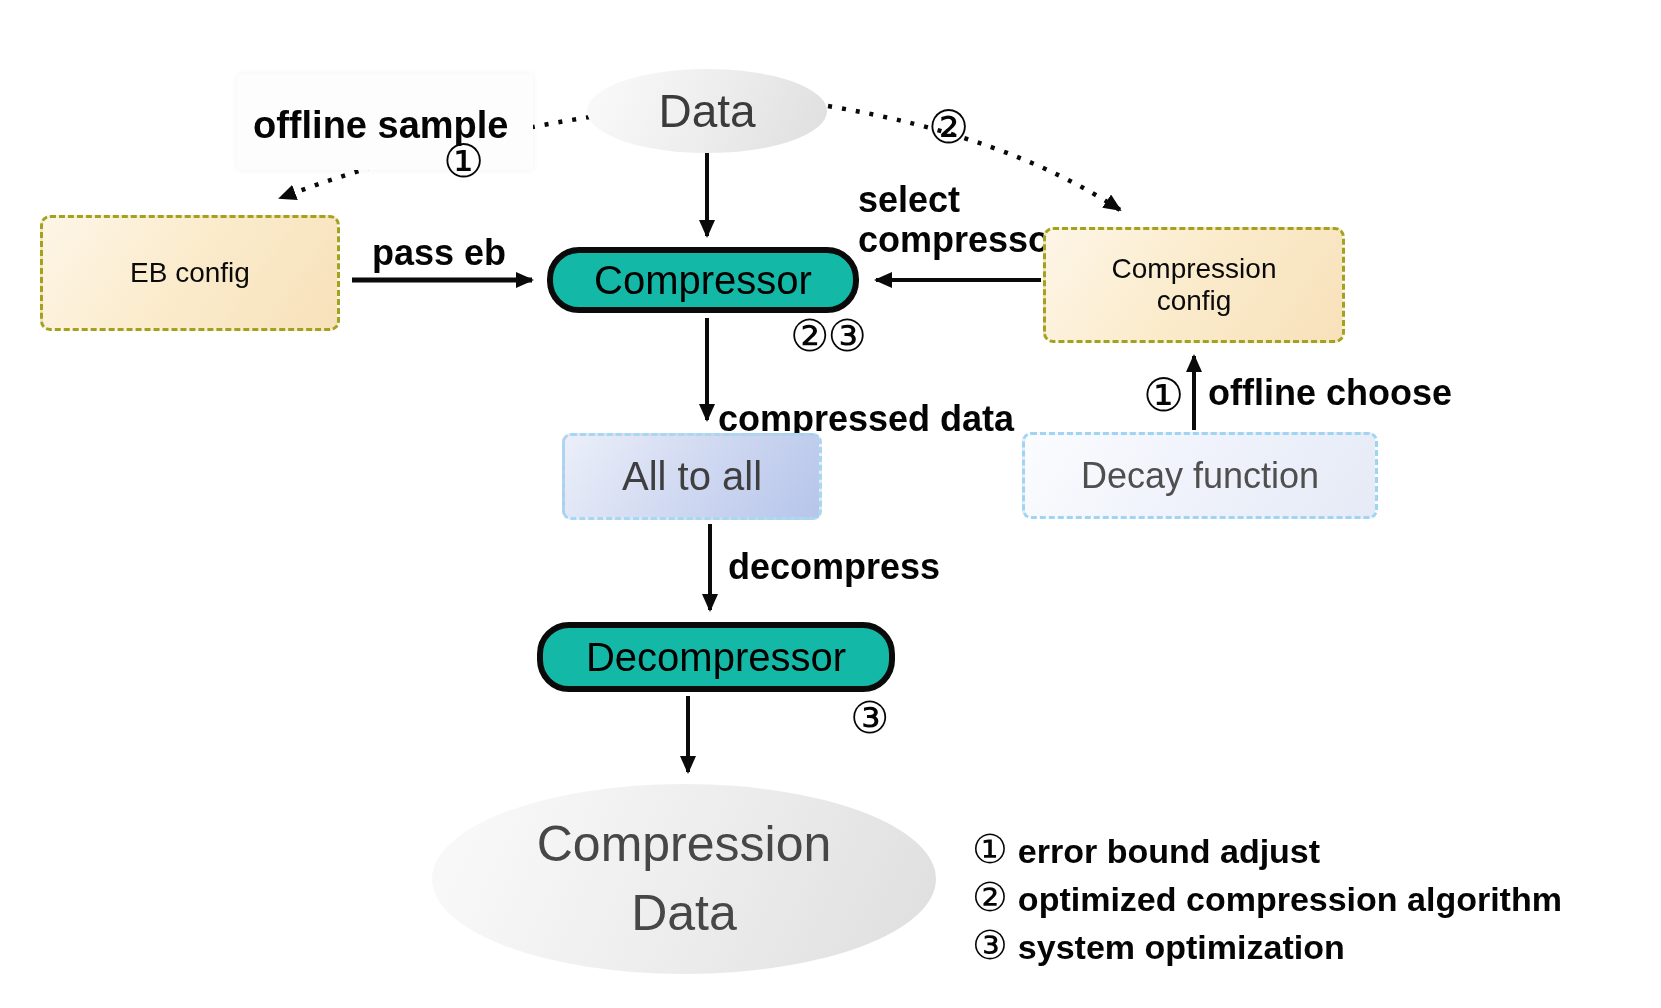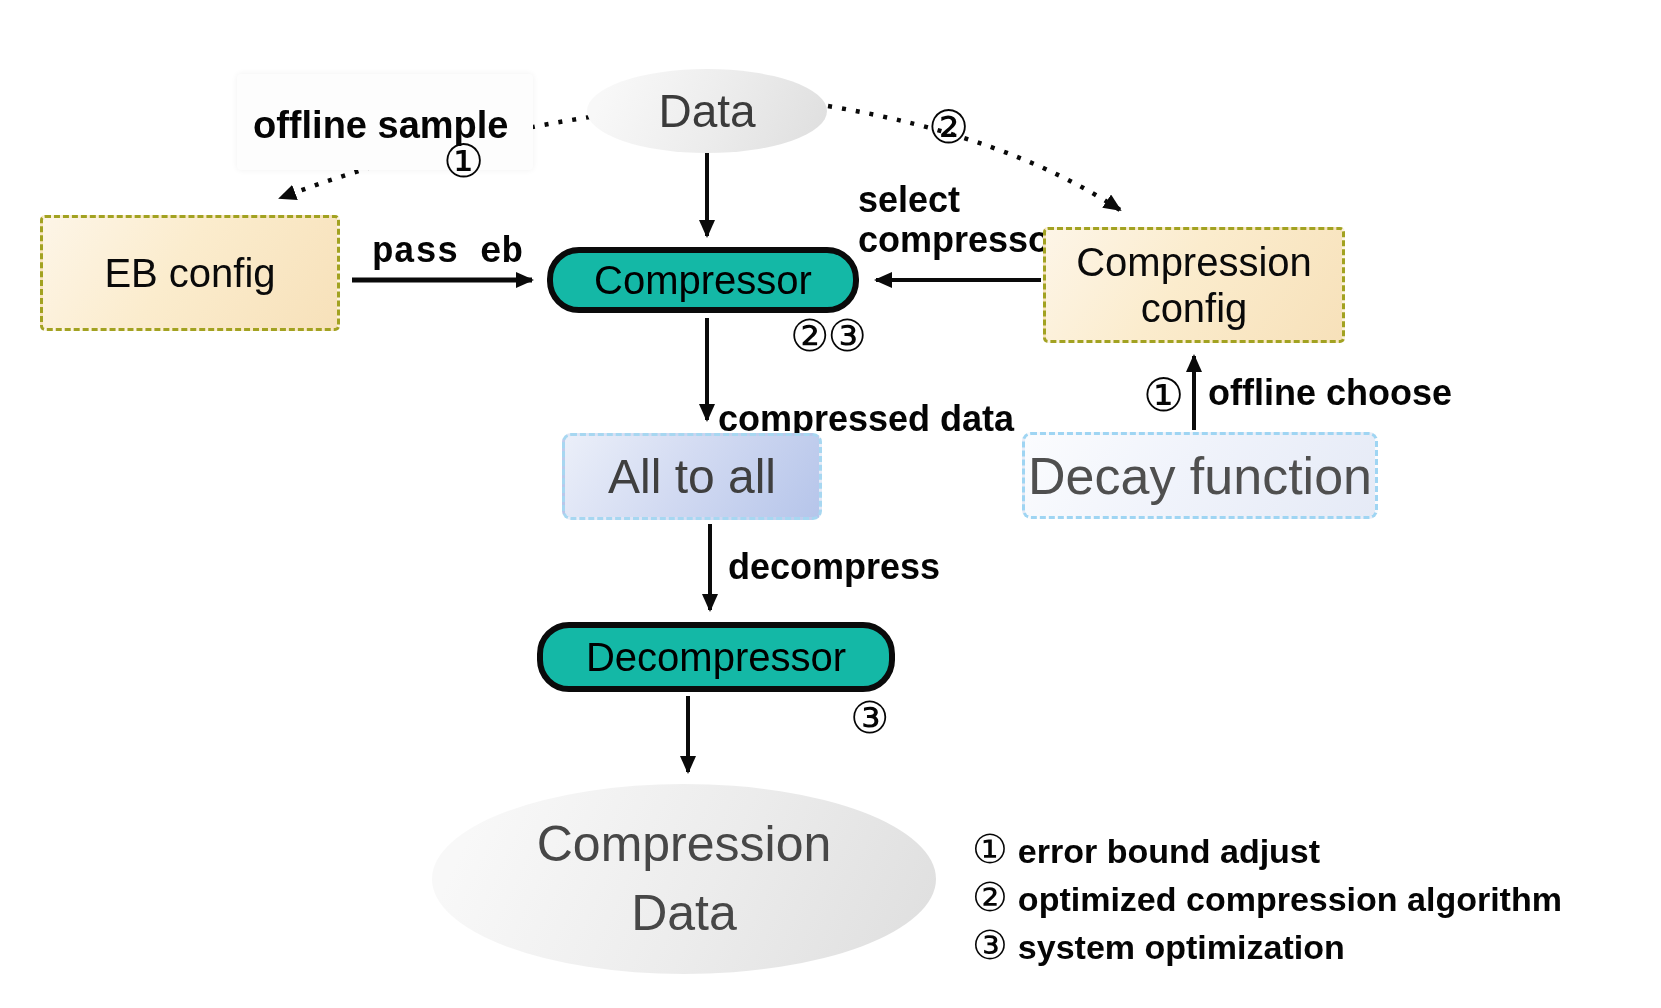--- a/index.html
+++ b/index.html
@@ -16,40 +16,40 @@
   #data-ellipse{left:587px;top:69px;width:240px;height:84px;font-size:46px;color:#3b3b3b;}
   #decompressed-ellipse{left:432px;top:784px;width:504px;height:190px;font-size:50px;color:#474747;line-height:1.38;}
 
   
   .process{background:#14b8a6;border:6px solid #0a0a0a;border-radius:32px;font-size:40px;color:#000;}
   #compressor{left:547px;top:247px;width:312px;height:66px;}
   #decompressor{left:537px;top:622px;width:358px;height:70px;}
 
   
   .config{background:linear-gradient(125deg,#fdf5e7 0%,#fbeccd 45%,#f7e1ba 100%);
-    border:3px dashed #a2a221;border-radius:5px;font-size:40px;color:#0a0a0a;line-height:1.15;}
+    border:3px dashed #a2a221;border-radius:10px;font-size:28px;color:#0a0a0a;line-height:1.15;}
   #eb-config{left:40px;top:215px;width:300px;height:116px;}
   #compression-config{left:1043px;top:227px;width:302px;height:116px;align-items:center;}
 
   
   #all-to-all{left:562px;top:433px;width:260px;height:87px;
     background:linear-gradient(125deg,#ebeff9 0%,#d3dbf2 45%,#b6c5ea 100%);
-    border:3px dashed #a7d7f1;border-radius:9px;font-size:48px;color:#3f3f3f;}
+    border:3px dashed #a7d7f1;border-radius:9px;font-size:40px;color:#3f3f3f;}
   #decay-function{left:1022px;top:432px;width:356px;height:87px;
     background:linear-gradient(125deg,#fbfcfe 0%,#f0f3fb 45%,#e5eaf6 100%);
-    border:3px dashed #9fd5f3;border-radius:9px;font-size:52px;color:#4f4f4f;}
+    border:3px dashed #9fd5f3;border-radius:9px;font-size:36px;color:#4f4f4f;}
 
   
   .lbl{position:absolute;font-weight:bold;font-size:36px;color:#050505;white-space:nowrap;}
   #offline-backdrop{position:absolute;left:237px;top:74px;width:296px;height:96px;background:#fdfdfd;
     border-radius:4px;box-shadow:0 0 6px rgba(0,0,0,0.06);}
   #offline-sample{left:253px;top:84px;font-size:38px;margin-top:20px;}
   #step-offline-sample{left:443px;top:134px;font-weight:400;font-size:46px;}
   #step-data-config{left:928px;top:100px;font-weight:400;font-size:46px;}
-  #pass-eb{left:372px;top:232px;font-family:Liberation Mono, monospace;}
+  #pass-eb{left:372px;top:232px;}
   #select-compressor{left:858px;top:180px;line-height:1.1;white-space:pre-line;text-align:left;}
   #steps-compressor{left:790px;top:310px;font-weight:400;font-size:44px;letter-spacing:-2px;}
   #compressed-data{left:718px;top:370px;margin-top:28px;}
   #step-offline-choose{left:1143px;top:368px;font-weight:400;font-size:46px;}
   #offline-choose{left:1208px;top:372px;}
   #decompress{left:728px;top:546px;}
   #step-decompressor{left:850px;top:692px;font-weight:400;font-size:44px;}
 
   
   #legend{position:absolute;left:972px;top:826px;font-weight:bold;font-size:34px;color:#050505;}

